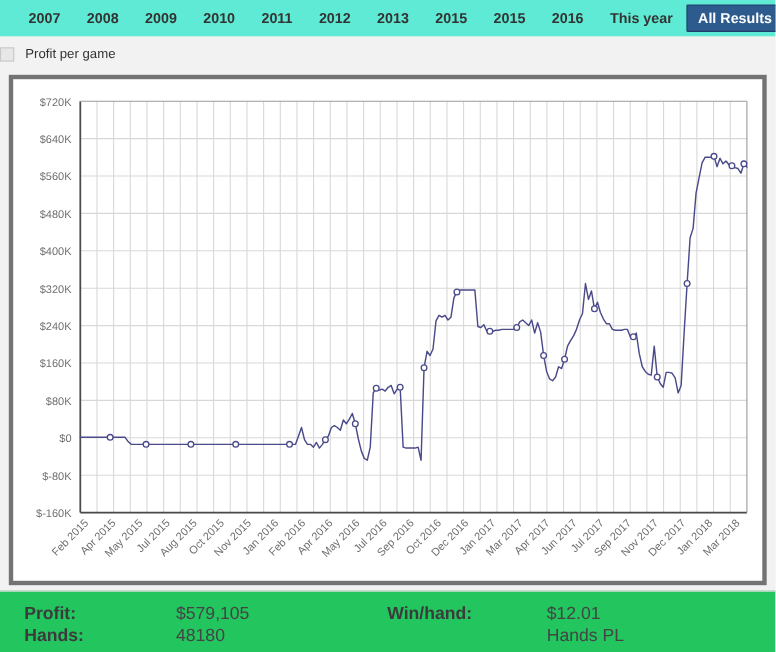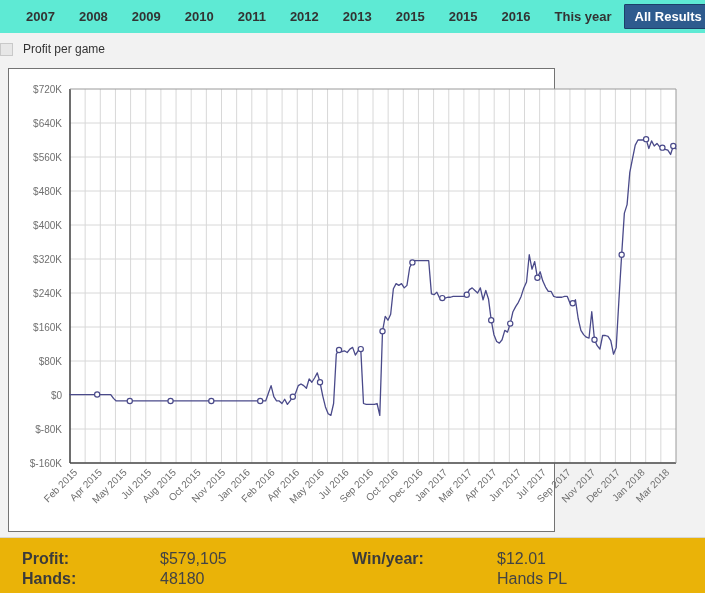--- a/index.html
+++ b/index.html
@@ -72,39 +72,39 @@
   .cbox-label {
     font-size: 12px;
     color: #333333;
     margin-left: 10px;
   }
 
   
   .chartpanel {
     position: absolute;
     left: 8px; top: 68px;
-    width: 547px;
+    width: 689px;
     height: 464px;
     background: #ffffff;
-    border: 1px solid #737373;
+    border: 4px solid #737373;
     box-sizing: border-box;
   }
   #chartsvg {
     position: absolute;
     left: 0; top: 0;
     display: block;
   }
 
   
   .stats {
     position: absolute;
     left: 0; top: 537px;
     width: 705px;
     height: 56px;
-    background: #eab308;
+    background: #22c55e;
     border-top: 1px solid #d6d6d6;
   }
   .stat-key {
     position: absolute;
     font-weight: bold;
     color: #3b3b3b;
   }
   .stat-val {
     position: absolute;
     color: #444444;
@@ -305,19 +305,19 @@
       </svg>
   </div>
 
   <div class="stats">
     <div class="stat-key" style="left:22px; top:12px;">Profit:</div>
     <div class="stat-val" style="left:160px; top:12px;">$579,105</div>
 
     <div class="stat-key" style="left:22px; top:32px;">Hands:</div>
     <div class="stat-val" style="left:160px; top:32px;">48180</div>
 
-    <div class="stat-key" style="left:352px; top:12px;">Win/year:</div>
+    <div class="stat-key" style="left:352px; top:12px;">Win/hand:</div>
     <div class="stat-val" style="left:497px; top:12px;">$12.01</div>
 
     <div class="stat-val" style="left:497px; top:32px;">Hands PL</div>
   </div>
 
 </div>
 
 </body></html>

